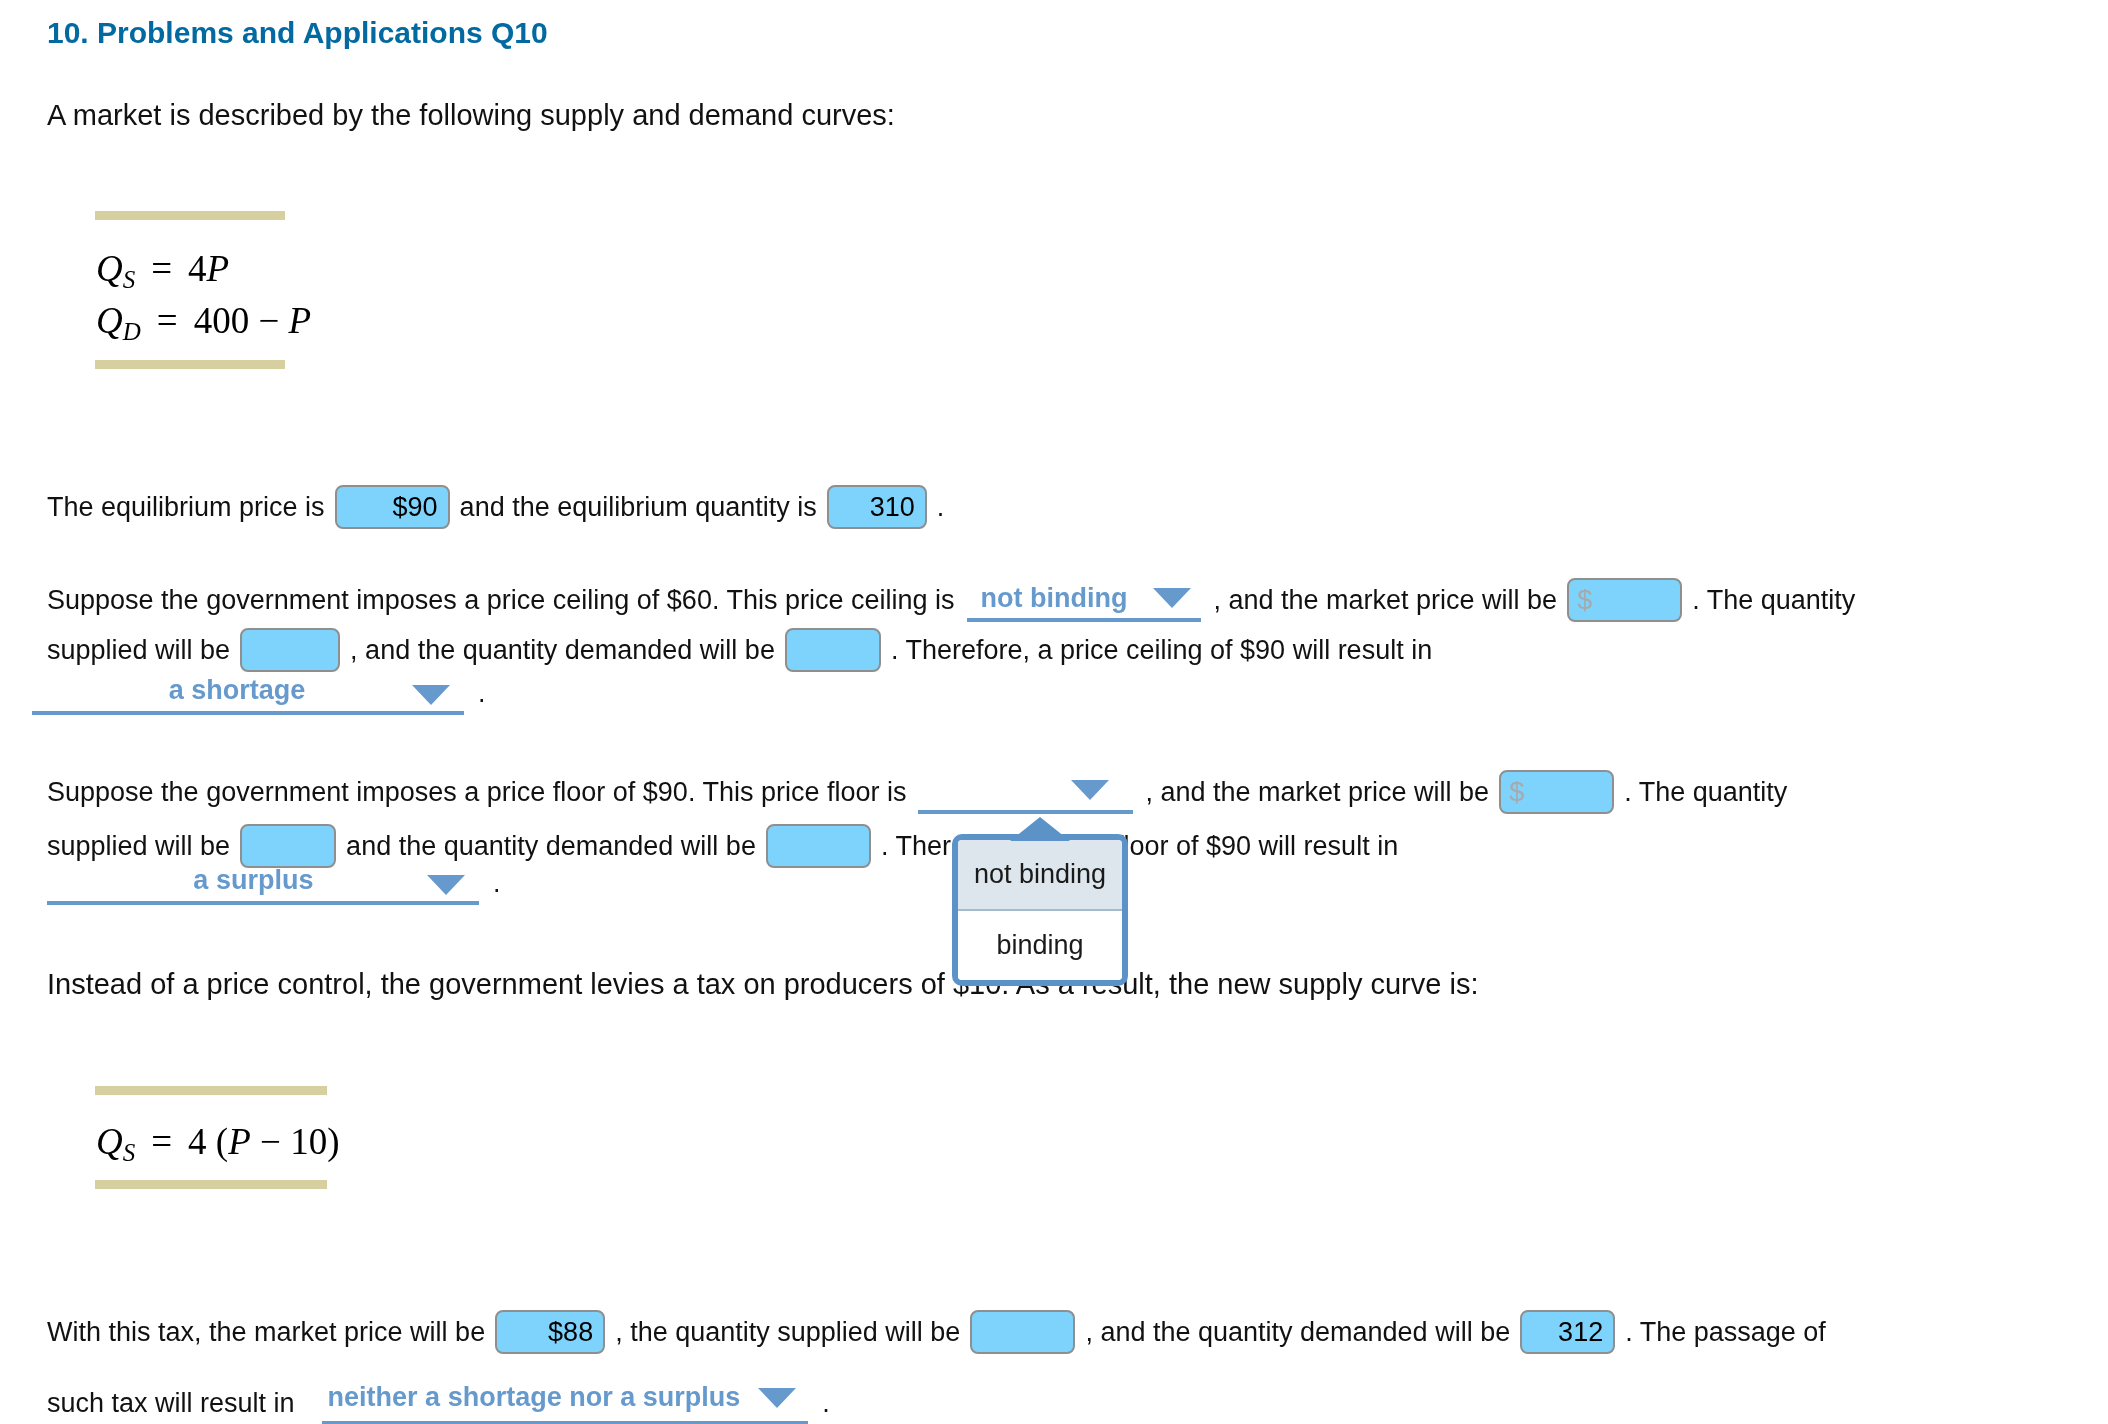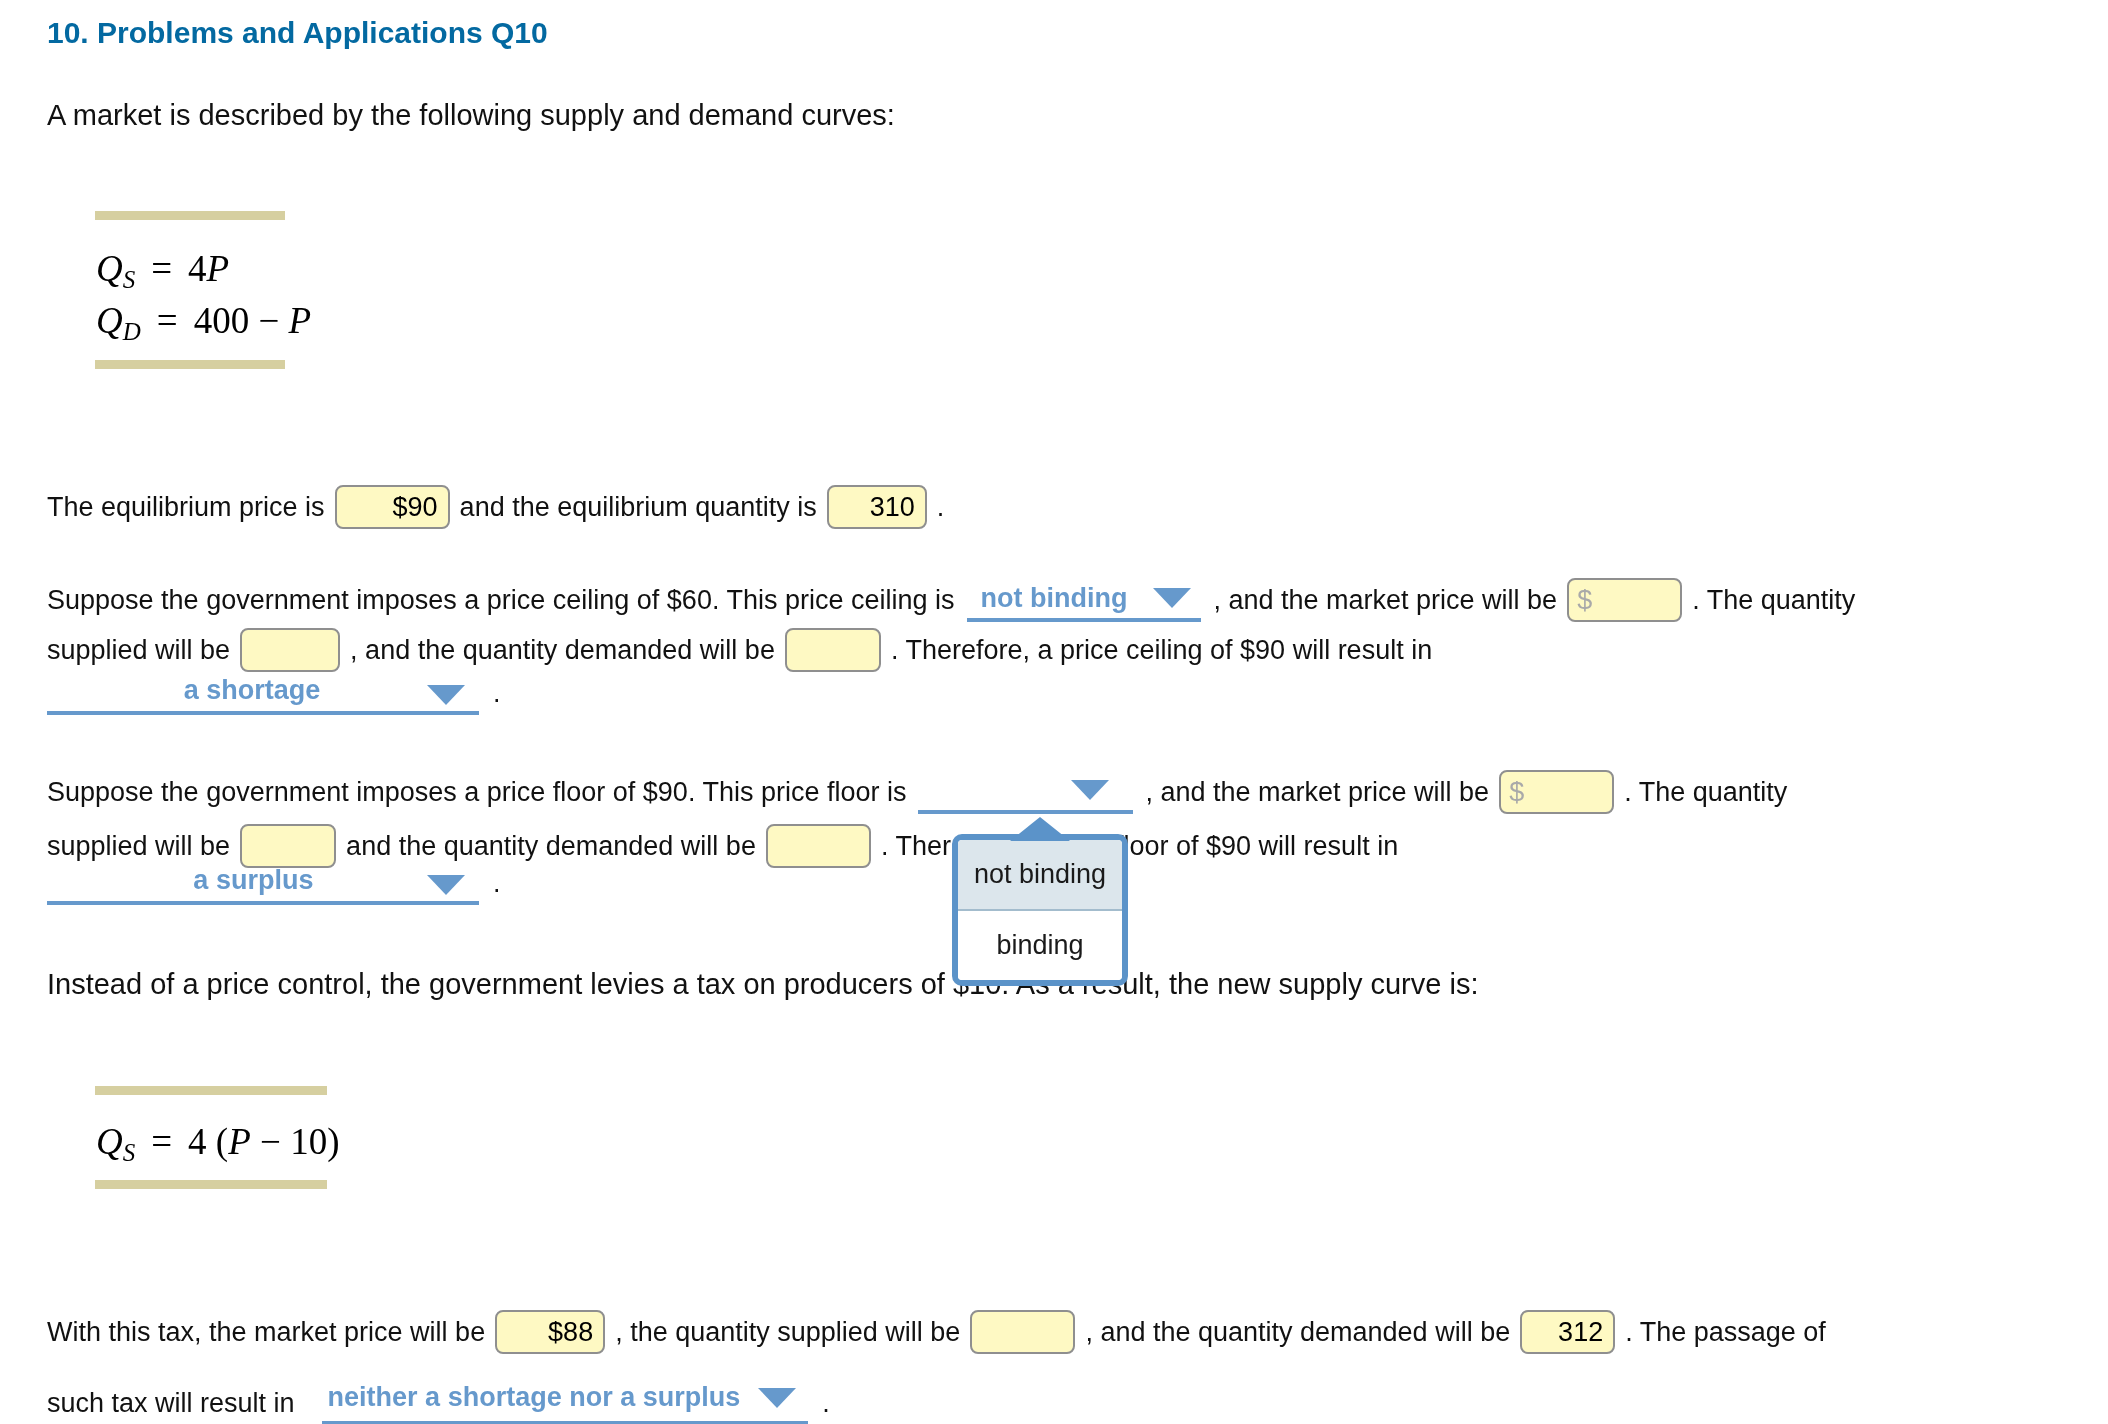--- a/index.html
+++ b/index.html
@@ -11,21 +11,21 @@
   .textline { position:absolute; white-space:nowrap; font-size:29px; }
   .line { position:absolute; white-space:nowrap; display:flex; align-items:center; font-size:27px; height:48px; }
   .endline { align-items:flex-end; height:auto; }
   .title { font-size:30px; font-weight:bold; color:#0369a1; }
   .bar { position:absolute; height:9px; background:#d6cfa0; }
   .eq { position:absolute; font-family:"Liberation Serif", serif; font-size:37px; color:#000; white-space:nowrap; }
   .eq i { font-style:italic; }
   .eq sub { font-size:25px; font-style:italic; line-height:0; vertical-align:-7px; }
   .eq .eqs { margin:0 16px; }
   input.box {
-    height:44px; border:2px solid #8f8f8f; border-radius:8px; background:#fef9c3;
+    height:44px; border:2px solid #8f8f8f; border-radius:8px; background:#7dd3fc;
     font-family:"Liberation Sans", sans-serif; font-size:27px; color:#000;
     box-sizing:border-box; margin:0 10px; outline:none;
   }
   input.box.val { text-align:right; padding-right:10px; }
   input.box.ph  { text-align:left;  padding-left:8px; }
   input.box::placeholder { color:#a9a9a9; opacity:1; }
   .tri {
     width:0; height:0; display:inline-block;
     border-left:19px solid transparent; border-right:19px solid transparent;
     border-top:20px solid var(--accent);
@@ -103,21 +103,21 @@
     <input class="box ph" style="width: 115px;" placeholder="$">
     <span>. The quantity</span>
   </div>
   <div class="line" style="left:47px; top:626px;">
     <span>supplied will be</span>
     <input class="box" style="width: 100px;">
     <span>, and the quantity demanded will be</span>
     <input class="box" style="width: 96px;">
     <span>. Therefore, a price ceiling of $90 will result in</span>
   </div>
-  <div class="line endline" style="left:47px; top:678px;">
+  <div class="line endline" style="left:32px; top:678px;">
     <span class="dd-wide">
       <span class="lbl">a shortage</span>
       <span class="tri"></span>
     </span>
     <span class="period">.</span>
   </div>
 
   <div class="line" style="left:47px; top:768px;">
     <span>Suppose the government imposes a price floor of $90. This price floor is</span>
     <span class="dd dd-empty">

